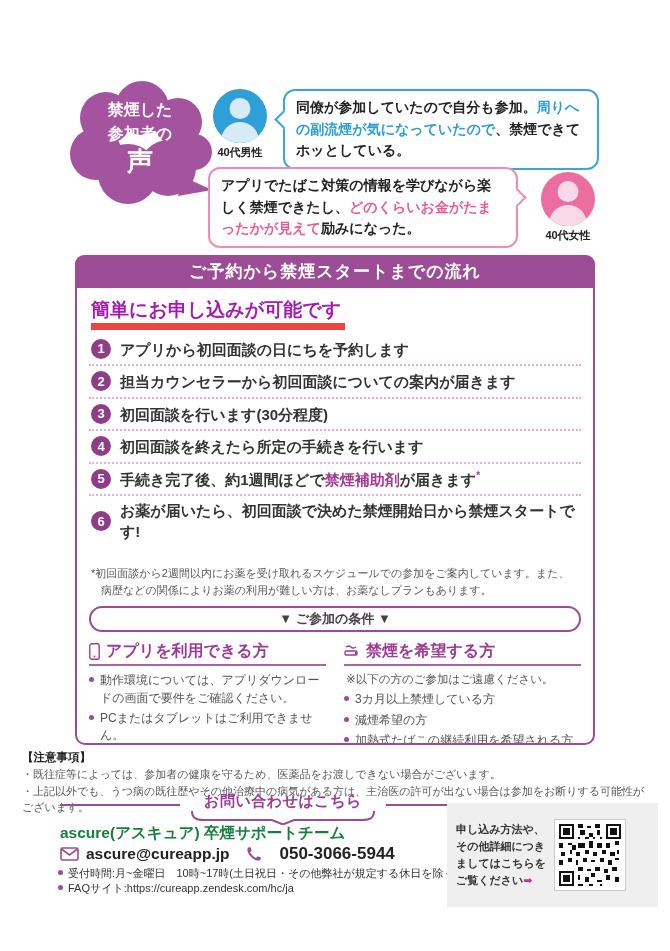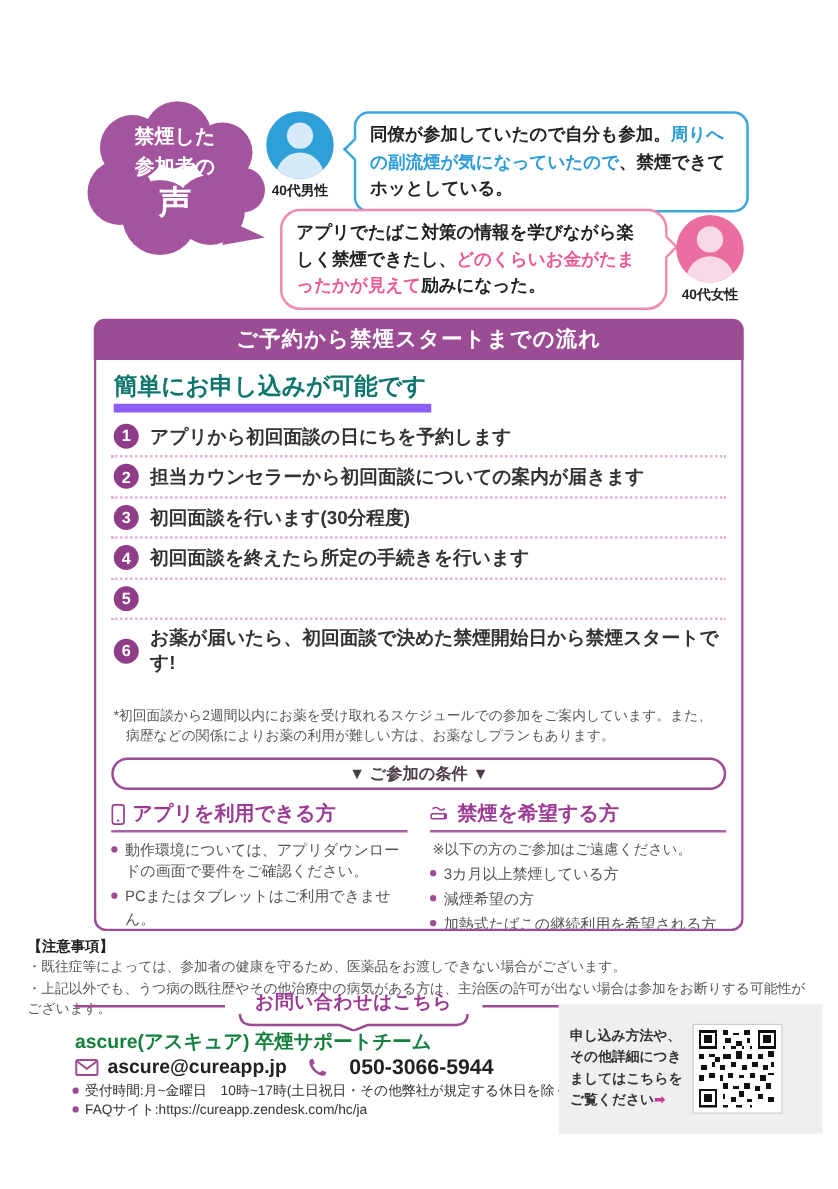--- a/index.html
+++ b/index.html
@@ -23,38 +23,38 @@
                 width:21px;height:21px;border-radius:50%;}
   .avatar .torso{position:absolute;top:33px;left:50%;transform:translateX(-50%);
                  width:38px;height:26px;border-radius:19px 19px 0 0;}
   .avatar-male .head,.avatar-male .torso{background:#d6eaf7;}
   .avatar-female .head,.avatar-female .torso{background:#f9d9e7;}
   .person-label{font-size:11px;font-weight:bold;color:#222;margin-top:2px;}
 
   .bubble{position:absolute;background:#fff;border:2px solid;border-radius:12px;
           padding:6px 11px;font-size:14px;font-weight:bold;line-height:1.55;color:#222;}
   .bubble-blue{left:283px;top:89px;width:290px;border-color:#3aa6dc;}
-  .bubble-pink{left:224px;top:167px;width:284px;border-color:#f08bb1;border-radius:16px;}
+  .bubble-pink{left:208px;top:167px;width:284px;border-color:#f08bb1;}
   .hl-blue{color:#2b9cd8;}
   .hl-pink{color:#ec5a96;}
   .tail{position:absolute;width:11px;height:11px;background:#fff;}
   .tail-left{left:-8px;top:22px;border-left:2px solid #3aa6dc;border-bottom:2px solid #3aa6dc;
              transform:rotate(45deg);}
   .tail-right{right:-8px;top:22px;border-right:2px solid #f08bb1;border-top:2px solid #f08bb1;
               transform:rotate(45deg);}
 
   
   .flow-banner{position:absolute;left:75px;top:255px;width:520px;height:33px;background:#9c4b95;
                border-radius:9px 9px 0 0;display:flex;align-items:center;justify-content:center;
                color:#fff;font-size:17px;font-weight:bold;letter-spacing:1px;box-sizing:border-box;}
   .flow-box{position:absolute;left:75px;top:288px;width:520px;height:457px;background:#fff;
             border:2px solid #9c4b95;border-top:none;border-radius:0 0 10px 10px;
             box-sizing:border-box;padding:8px 12px 6px;overflow:hidden;}
-  .flow-subtitle{display:inline-block;font-size:19px;font-weight:bold;color:#0f766e;
-                 border-bottom:7px solid #8b5cf6;padding:0 4px 0 0;margin:2px 0 4px 2px;line-height:1.3;}
+  .flow-subtitle{display:inline-block;font-size:19px;font-weight:bold;color:#a21caf;
+                 border-bottom:7px solid #ef4444;padding:0 4px 0 0;margin:2px 0 4px 2px;line-height:1.3;}
   .step{display:flex;align-items:center;gap:9px;padding:5px 2px;border-bottom:2px dotted #dfb3d7;}
   .step.last{border-bottom:none;}
   .step-num{flex:0 0 auto;width:20px;height:20px;border-radius:50%;background:#8f3d88;color:#fff;
             font-size:13px;font-weight:bold;display:flex;align-items:center;justify-content:center;}
   .step-text{font-size:15px;font-weight:bold;color:#333;line-height:1.3;}
   .step-hl{color:#a33a8f;}
   .step-sup{color:#a33a8f;font-size:10px;vertical-align:super;}
   .flow-footnote{font-size:11px;color:#595757;line-height:1.5;margin:19px 2px 8px;
                  padding-left:0.9em;text-indent:-0.9em;}
 
@@ -169,20 +169,21 @@
     <div class="step">
       <span class="step-num">3</span>
       <span class="step-text"><span>初回面談を行います(30分程度)</span><span class="step-hl"></span><span></span><span class="step-sup"></span></span>
     </div>
     <div class="step">
       <span class="step-num">4</span>
       <span class="step-text"><span>初回面談を終えたら所定の手続きを行います</span><span class="step-hl"></span><span></span><span class="step-sup"></span></span>
     </div>
     <div class="step">
       <span class="step-num">5</span>
+      <span class="step-text"><span>手続き完了後、約1週間ほどで</span><span class="step-hl">禁煙補助剤</span><span>が届きます</span><span class="step-sup">*</span></span>
     </div>
     <div class="step last">
       <span class="step-num">6</span>
       <span class="step-text"><span>お薬が届いたら、初回面談で決めた禁煙開始日から禁煙スタートです!</span><span class="step-hl"></span><span></span><span class="step-sup"></span></span>
     </div>
 
     <div class="flow-footnote">*初回面談から2週間以内にお薬を受け取れるスケジュールでの参加をご案内しています。また、病歴などの関係によりお薬の利用が難しい方は、お薬なしプランもあります。</div>
 
     <div class="cond-pill">▼ ご参加の条件 ▼</div>
 

